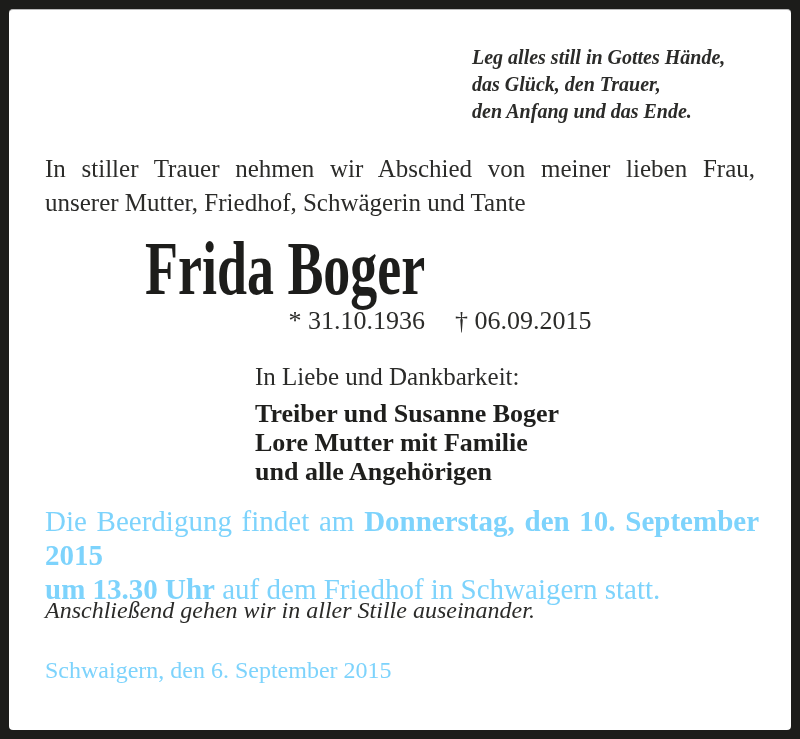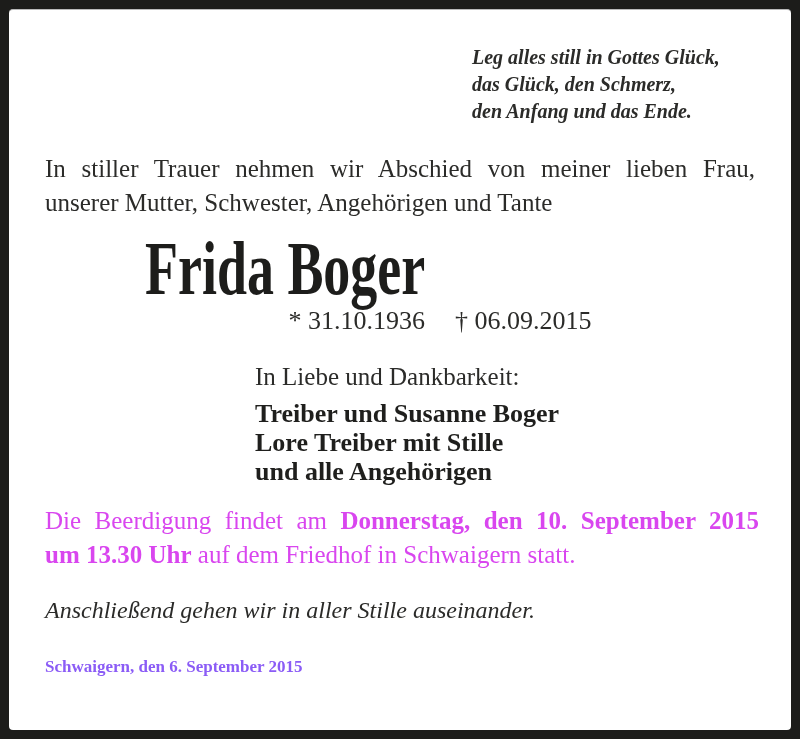--- a/index.html
+++ b/index.html
@@ -79,70 +79,69 @@
     left: 255px; top: 399px;
     font-size: 26px;
     font-weight: 700;
     line-height: 29px;
     color: #1f1f1d;
   }
   .funeral {
     position: absolute;
     left: 45px; top: 504px;
     width: 714px;
-    font-size: 25px;
+    font-size: 29px;
     line-height: 34px;
-    color: #d946ef;
+    color: #7dd3fc;
   }
   .funeral b, .mourners, .maiden-name, .deceased-name { letter-spacing: 0; }
   .closing {
     position: absolute;
     left: 45px; top: 597px;
     font-size: 24px;
     color: #2b2b29;
     white-space: nowrap;
     font-style: italic;
   }
   .place-date {
     position: absolute;
     left: 45px; top: 657px;
-    font-size: 17px;
-    color: #8b5cf6;
+    font-size: 24px;
+    color: #7dd3fc;
     white-space: nowrap;
-    font-weight: bold;
   }
 </style>
 </head>
 <body>
 
 <div class="page">
   <div class="paper"></div>
 
   <div class="quote">
-    <div>Leg alles still in Gottes Glück,</div>
-    <div>das Glück, den Schmerz,</div>
+    <div>Leg alles still in Gottes Hände,</div>
+    <div>das Glück, den Trauer,</div>
     <div>den Anfang und das Ende.</div>
   </div>
 
   <div class="intro">
     <div class="just-line">In stiller Trauer nehmen wir Abschied von meiner lieben Frau,</div>
-    <div>unserer Mutter, Schwester, Angehörigen und Tante</div>
+    <div>unserer Mutter, Friedhof, Schwägerin und Tante</div>
   </div>
 
   <div class="deceased-name">Frida Boger</div>
 
   <div class="dates">
     <span class="birth-date">* 31.10.1936</span><span class="death-date">† 06.09.2015</span>
   </div>
 
   <div class="gratitude">In Liebe und Dankbarkeit:</div>
 
   <div class="mourners">
     <div>Treiber und Susanne Boger</div>
-    <div>Lore Treiber mit Stille</div>
+    <div>Lore Mutter mit Familie</div>
     <div>und alle Angehörigen</div>
   </div>
 
   <div class="funeral">
     <div class="just-line"><span>Die Beerdigung findet am </span><b>Donnerstag, den 10. September 2015</b></div>
     <div><b>um 13.30 Uhr</b><span> auf dem Friedhof in Schwaigern statt.</span></div>
   </div>
 
   <div class="closing">Anschließend gehen wir in aller Stille auseinander.</div>
 

